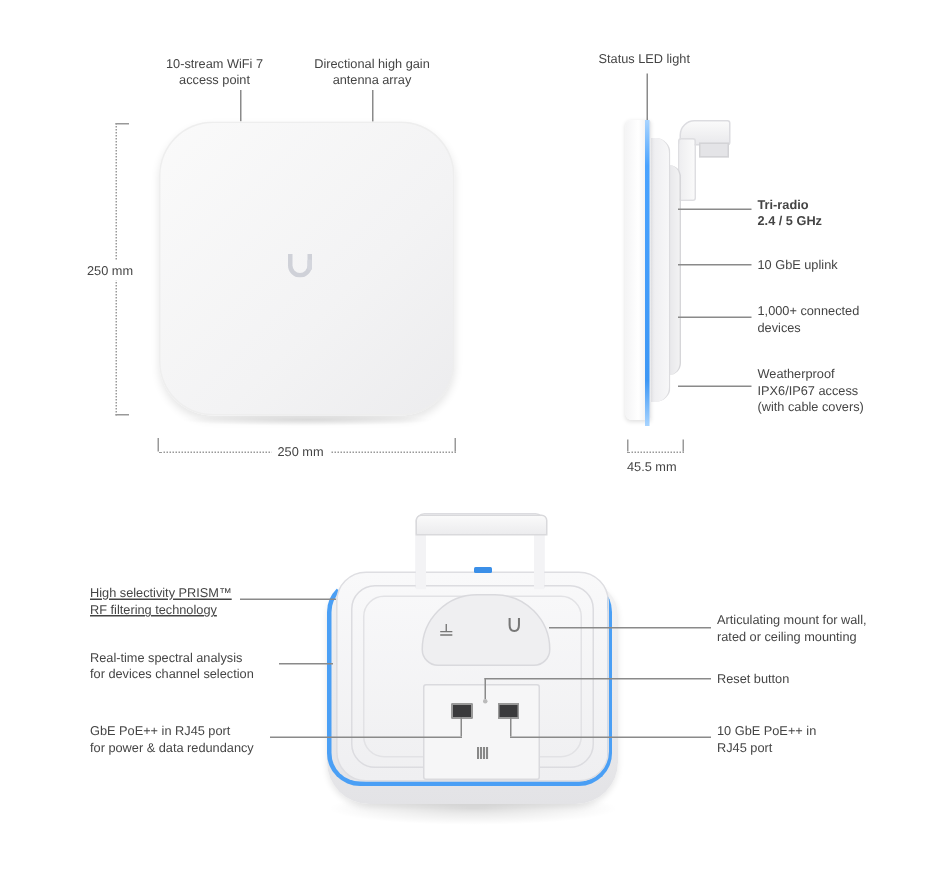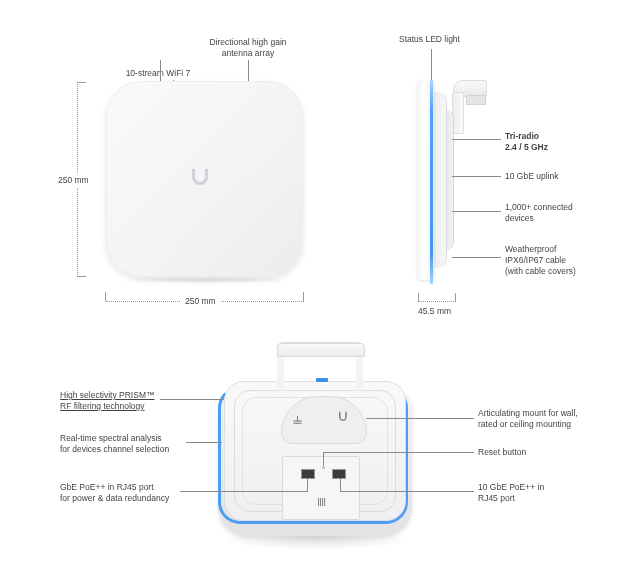--- a/index.html
+++ b/index.html
@@ -62,21 +62,21 @@
   .b-port-panel { position:absolute; left:282px; top:456px; width:76px; height:62px; background:#f6f6f7; border:1px solid #dadade; border-radius:2px; }
   .b-port { position:absolute; width:12px; height:8px; background:#3a3a3c; border:1px solid #999; }
   .b-hook { position:absolute; font-size:16px; color:#777; }
   .b-qr { position:absolute; left:318px; top:498px; width:8px; height:8px;
           background:repeating-linear-gradient(90deg,#888 0 1px,#eee 1px 2px); }
 </style>
 </head>
 <body>
 
 <div>
-  <div class="lbl ctr" style="left:117px;top:37px;width:82px;margin-top:31px;">
+  <div class="lbl ctr" style="left:102px;top:37px;width:82px;">
     <div>10-stream WiFi 7</div>
     <div>access point</div>
   </div>
   <div class="vline" style="left:160px;top:60px;height:21px;"></div>
 
   <div class="lbl ctr" style="left:200px;top:37px;width:96px;">
     <div>Directional high gain</div>
     <div>antenna array</div>
   </div>
   <div class="vline" style="left:248px;top:60px;height:56px;"></div>
@@ -123,21 +123,21 @@
 
   <div class="hline" style="left:452px;top:211px;width:49px;"></div>
   <div class="lbl" style="left:505px;top:202px;">
     <div>1,000+ connected</div>
     <div>devices</div>
   </div>
 
   <div class="hline" style="left:452px;top:257px;width:49px;"></div>
   <div class="lbl" style="left:505px;top:244px;">
     <div>Weatherproof</div>
-    <div>IPX6/IP67 cable</div>
+    <div>IPX6/IP67 access</div>
     <div>(with cable covers)</div>
   </div>
 
   <div class="hdash" style="left:418px;top:301px;width:38px;"></div>
   <div class="tick" style="left:418px;top:293px;width:1px;height:8px;"></div>
   <div class="tick" style="left:455px;top:293px;width:1px;height:8px;"></div>
   <div class="lbl" style="left:418px;top:306px;">45.5 mm</div>
 </div>
 
 <div>

